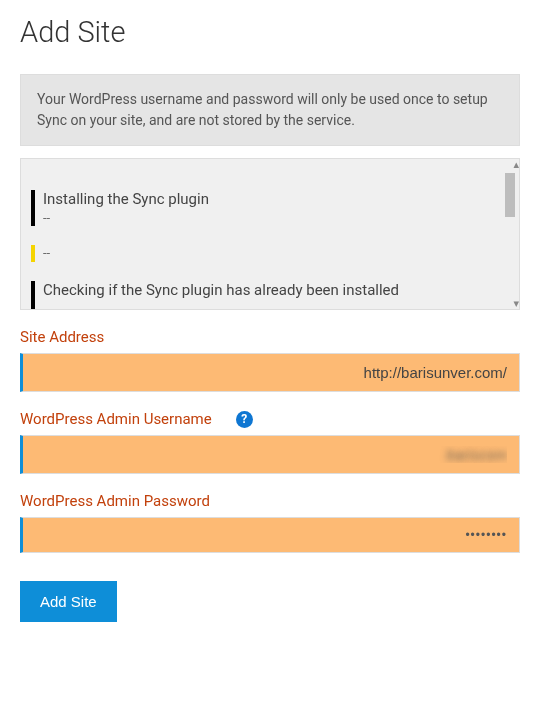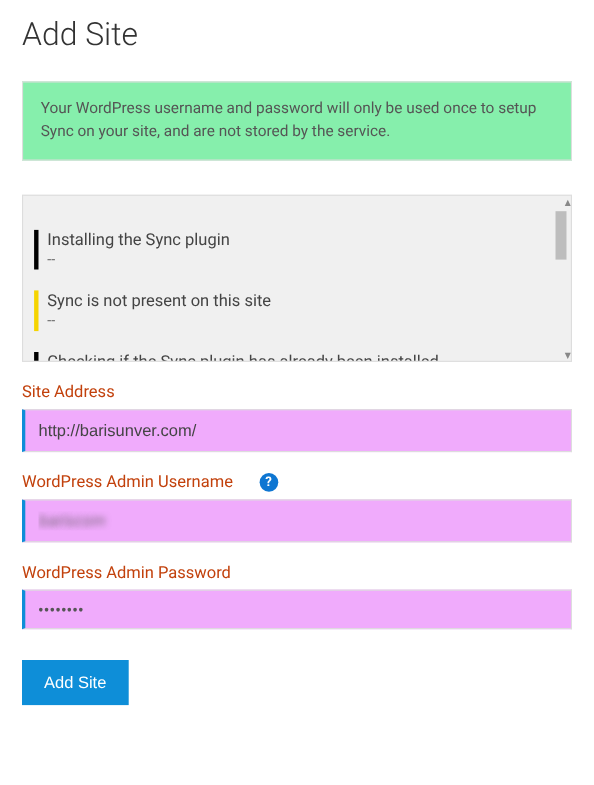--- a/index.html
+++ b/index.html
@@ -14,27 +14,27 @@
       padding: 15px 20px 20px 20px;
       color: #444;
     }
     .page-title {
       font-size: 29px;
       font-weight: 300;
       color: #333;
       margin-bottom: 25px;
     }
     .info-banner {
-      background: #86efac;
+      background: #e5e5e5;
       border: 1px solid #ddd;
       padding: 14px 16px;
       font-size: 14px;
       color: #555;
       line-height: 1.5;
-      margin-bottom: 31px;
+      margin-bottom: 12px;
     }
     .log-panel {
       background: #f0f0f0;
       border: 1px solid #ddd;
       padding: 12px 0 12px 10px;
       margin-bottom: 18px;
       position: relative;
       height: 152px;
       overflow: hidden;
     }
@@ -101,21 +101,22 @@
       cursor: pointer;
     }
     .text-input {
       width: 100%;
       border: 1px solid #ddd;
       border-left: 3px solid #0e8ed8;
       padding: 10px 12px;
       font-size: 15px;
       color: #444;
       outline: none;
-      background: #f0abfc;
+      background: #fdba74;
+      text-align: right;
     }
     .text-input.blurred {
       color: transparent;
       text-shadow: 0 0 6px rgba(80,80,80,0.8);
       font-style: italic;
     }
     .password-dots {
       letter-spacing: 1px;
       font-size: 12px;
       color: #555;
@@ -141,21 +142,20 @@
 
 <div class="log-panel">
   <span class="log-track-indicator">▴</span>
   <div class="log-scrollbar"></div>
 
   <div class="log-entry log-black">
     <div>Installing the Sync plugin</div>
     <div class="sep">--</div>
   </div>
   <div class="log-entry log-yellow">
-    <div>Sync is not present on this site</div>
     <div class="sep">--</div>
   </div>
   <div class="log-entry log-black">
     <div>Checking if the Sync plugin has already been installed</div>
     <div class="sep">--</div>
   </div>
 
   <span class="log-track-indicator bottom">▾</span>
 </div>
 

